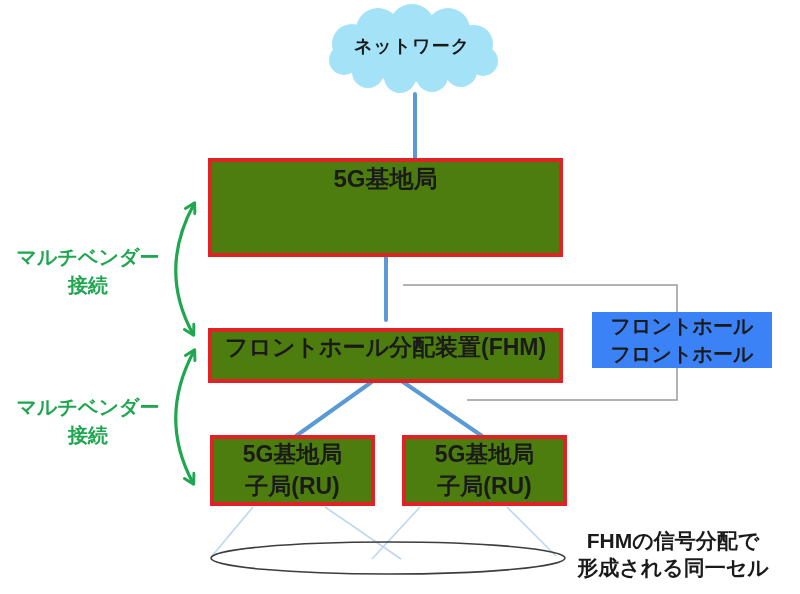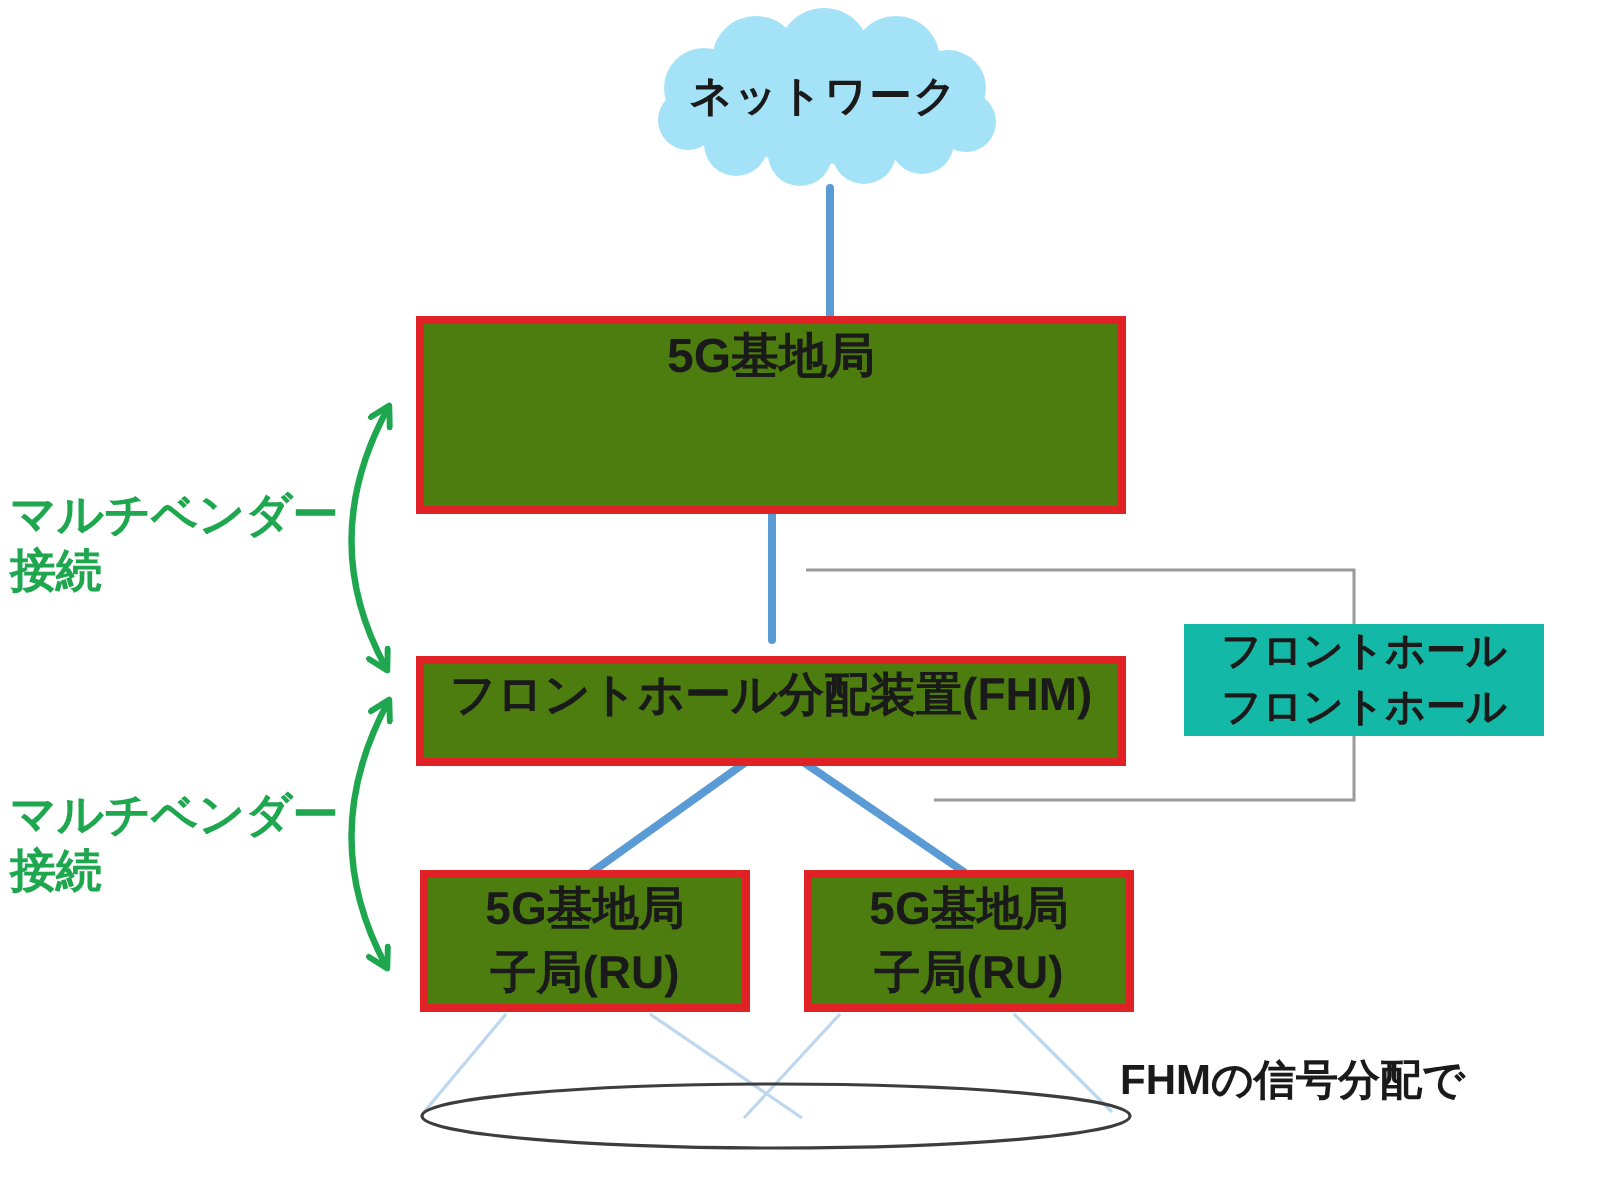--- a/index.html
+++ b/index.html
@@ -25,39 +25,39 @@
     font-weight:bold;text-align:center;color:var(--ink);
   }
   .box-cu{left:208px;top:158px;width:355px;height:99px;font-size:24px;line-height:33px;}
   .box-fhm{left:208px;top:318px;width:355px;height:55px;font-size:23px;margin-top:10px;}
   .box-ru{width:165px;height:71px;top:435px;font-size:23px;line-height:31px;}
   .box-ru.left{left:210px;}
   .box-ru.right{left:402px;}
 
   .cloud-label{
     position:absolute;left:337px;top:34px;width:150px;text-align:center;
-    font-weight:bold;font-size:21px;letter-spacing:1px;color:var(--ink);
+    font-weight:bold;font-size:18px;letter-spacing:1px;color:var(--ink);
   }
   .nec-badge{
     position:absolute;left:205px;top:291px;width:66px;height:35px;background:var(--nec);
     color:#fff;font-weight:bold;font-size:20px;display:flex;align-items:center;justify-content:center;
     letter-spacing:1px;
   }
   .green-note{
-    position:absolute;left:5px;width:166px;color:var(--green);
-    font-weight:bold;font-size:23px;line-height:28px;
+    position:absolute;left:5px;width:166px;text-align:center;color:var(--green);
+    font-weight:bold;font-size:20px;line-height:28px;
   }
   .green-note.top{top:243px;}
   .green-note.bottom{top:393px;}
   .fh-note{
-    position:absolute;left:592px;top:312px;width:180px;text-align:center;background:#14b8a6;
+    position:absolute;left:592px;top:312px;width:180px;text-align:center;background:#3b82f6;
     font-weight:bold;font-size:20px;line-height:28px;color:var(--ink);
   }
   .cell-note{
-    position:absolute;left:560px;top:527px;width:226px;
+    position:absolute;left:560px;top:527px;width:226px;text-align:center;
     font-weight:bold;font-size:21px;line-height:27px;color:var(--ink);
   }
   .tline{display:block;}
 </style>
 </head>
 <body>
 
 <div class="canvas">
 
   <svg class="layer" viewBox="0 0 800 594" aria-hidden="true">
@@ -129,15 +129,16 @@
     <span class="tline">接続</span>
   </div>
 
   <div class="fh-note">
     <span class="tline">フロントホール</span>
     <span class="tline">フロントホール</span>
   </div>
 
   <div class="cell-note">
     <span class="tline">FHMの信号分配で</span>
+    <span class="tline">形成される同一セル</span>
   </div>
 
 </div>
 
 </body></html>

